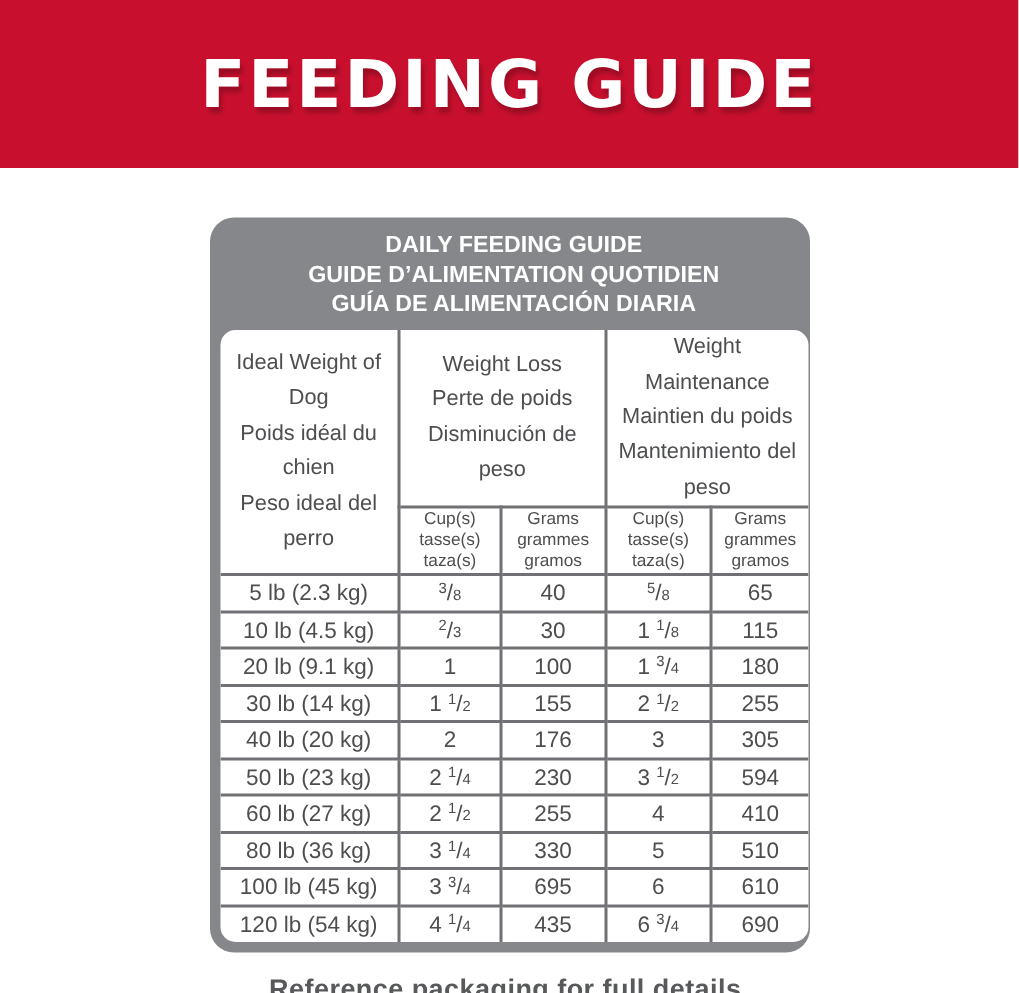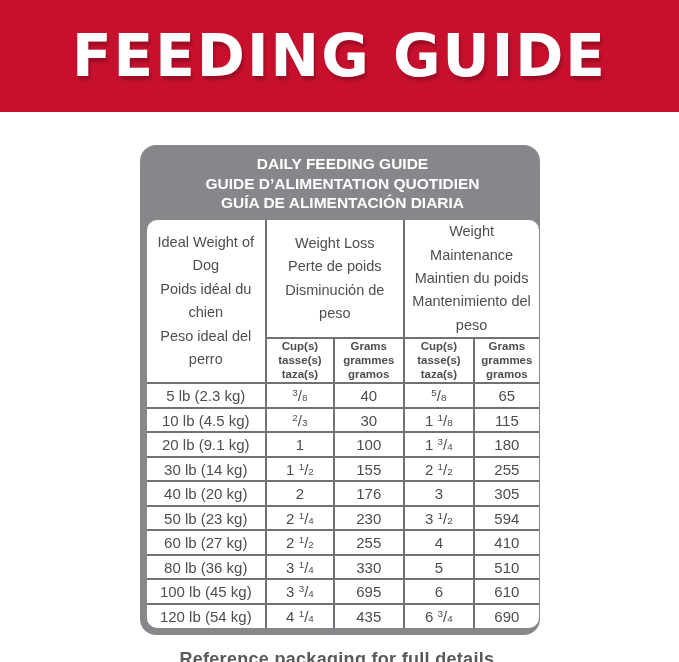--- a/index.html
+++ b/index.html
@@ -26,21 +26,21 @@
     width: 100%;
     height: 112px;
     background: var(--banner_bg);
     display: flex;
     align-items: center;
     justify-content: center;
   }
   .banner-title {
     font-family: "DejaVu Sans", sans-serif;
     font-weight: bold;
-    font-size: 58px;
+    font-size: 44px;
     letter-spacing: 2px;
     color: var(--title_text);
     text-shadow: 2px 4px 3px rgba(0,0,0,0.22);
     white-space: nowrap;
   }
 
   
   .card {
     width: 400px;
     margin: 33px auto 0 auto;
@@ -79,21 +79,21 @@
   .feed-table th, .feed-table td {
     border: 2px solid var(--border);
     color: var(--cell_text);
     font-weight: normal;
     text-align: center;
     vertical-align: middle;
     padding: 0 2px;
   }
   .group-row th { height: 95px; font-size: 14.5px; line-height: 1.62; white-space: pre-line; }
   .weight-h    { font-size: 15px;  line-height: 1.6; }
-  .sub-row th  { height: 45px; font-size: 11.5px; line-height: 1.2; white-space: pre-line; font-weight: bold; }
+  .sub-row th  { height: 45px; font-size: 11.5px; line-height: 1.2; white-space: pre-line; }
   tbody td     { height: 24.5px; font-size: 15px; }
 
   
   .fn { font-size: 66%; vertical-align: 0.48em; }
   .fd { font-size: 66%; vertical-align: 0.02em; }
 
   
   .footnote {
     margin: 14px 0 0 0;
     text-align: center;

